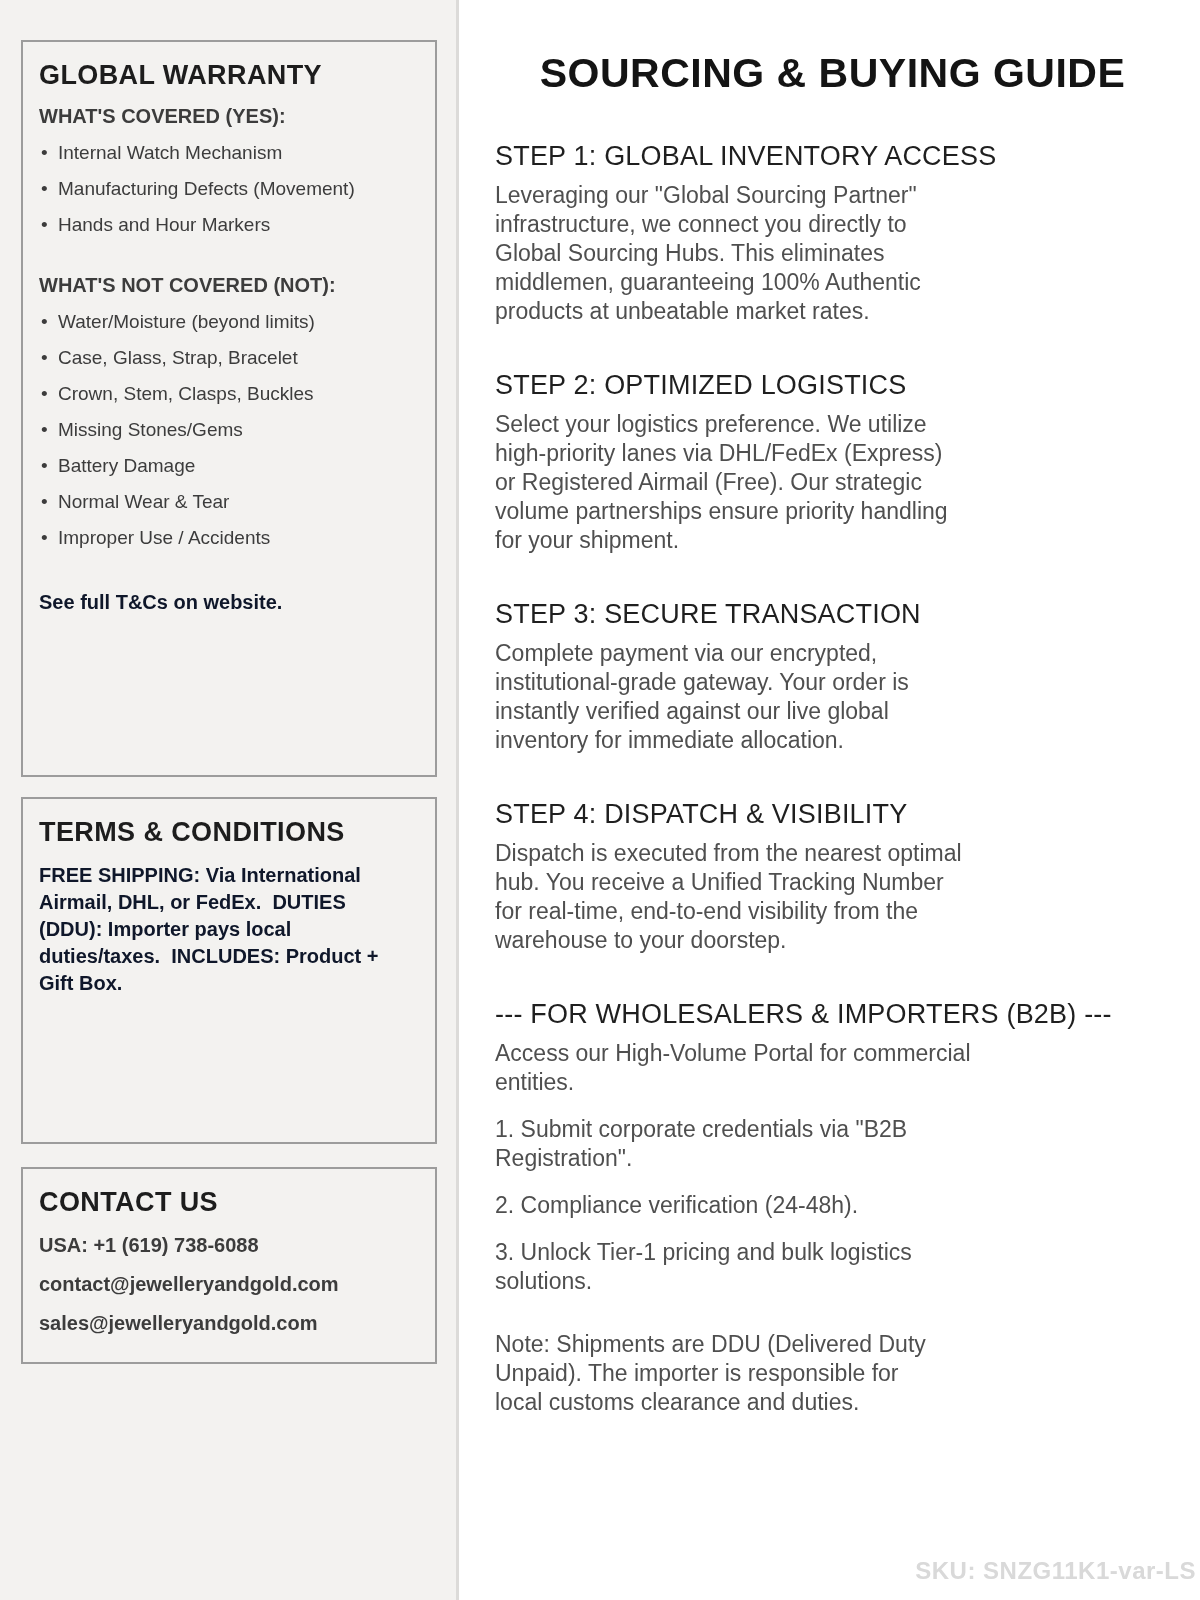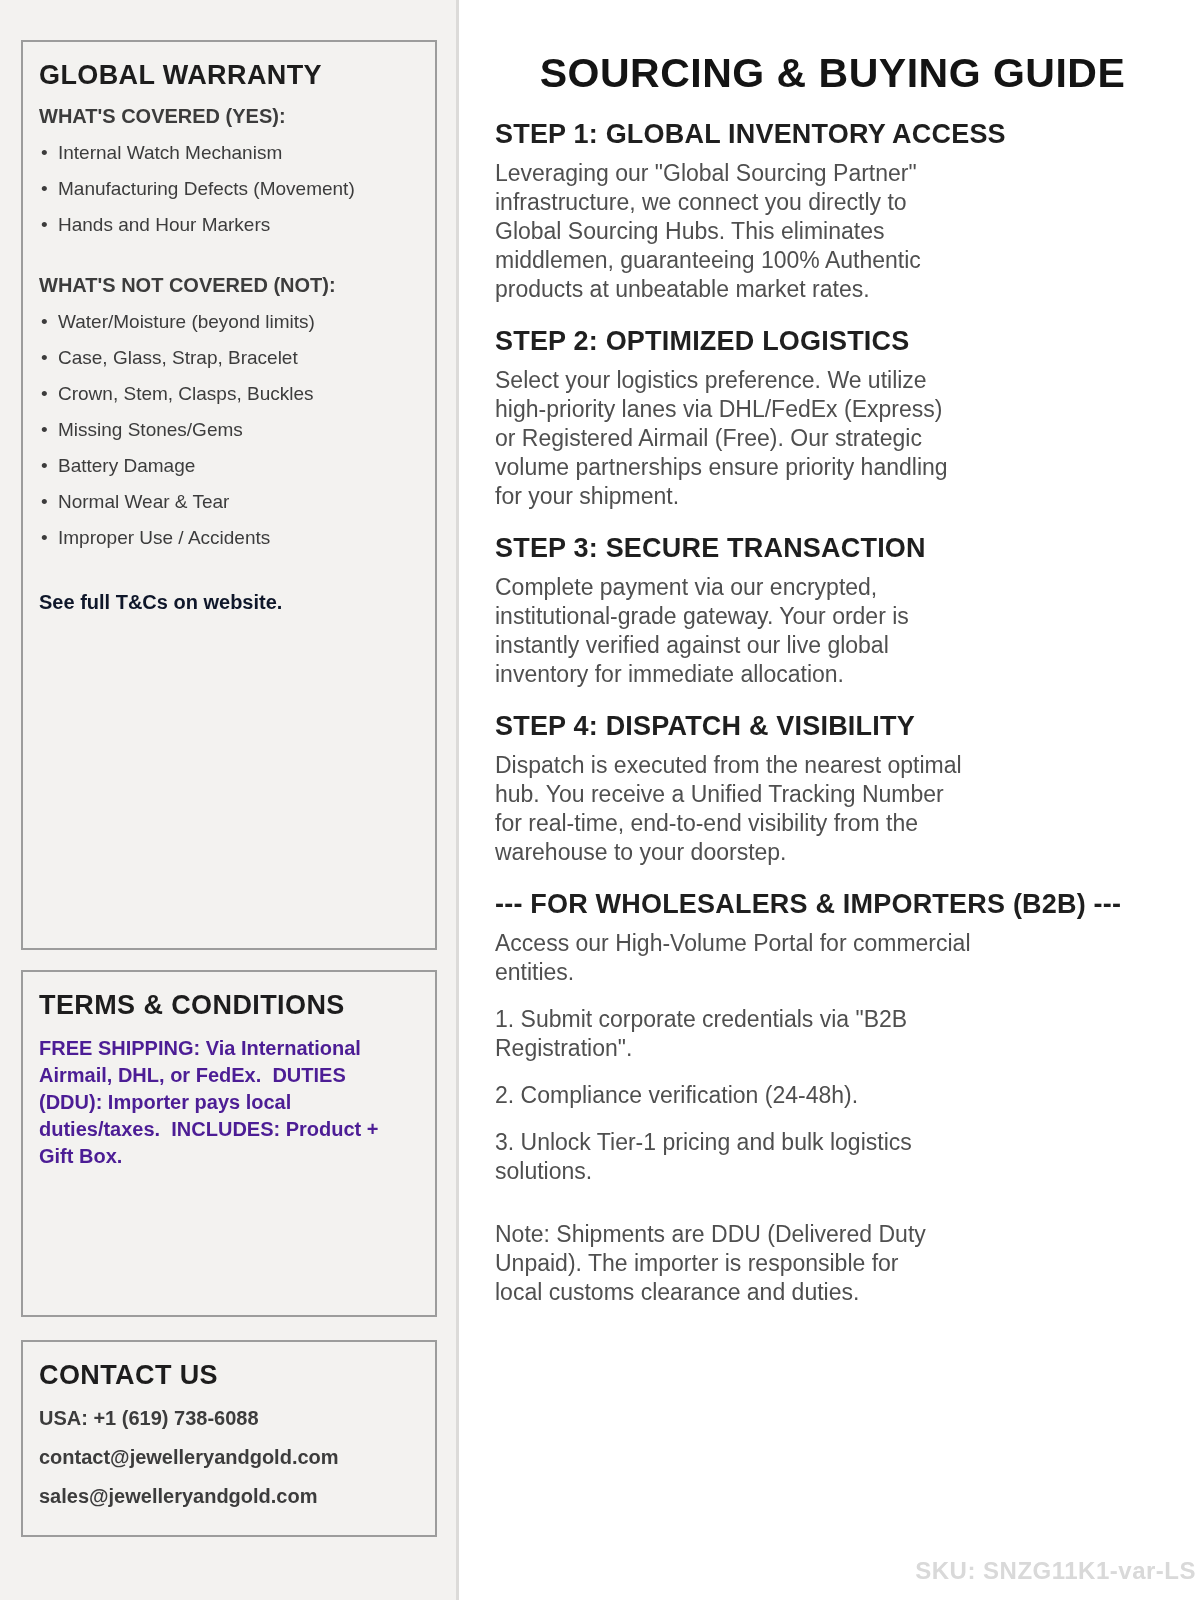--- a/index.html
+++ b/index.html
@@ -13,21 +13,21 @@
   
   .sidebar {
     position: absolute; left: 0; top: 0; width: 459px; height: 1600px;
     background: #f3f2f0; border-right: 3px solid #dcdbd9;
   }
   .side-box {
     width: 416px; margin-left: 21px;
     border: 2px solid #9c9c9c; padding: 16px 18px 16px 16px;
     background: #f3f2f0;
   }
-  .box-warranty { margin-top: 40px; height: 910px; }
+  .box-warranty { margin-top: 40px; height: 737px; }
   .box-terms    { margin-top: 20px; height: 347px; }
   .box-contact  { margin-top: 23px; height: 197px; }
 
   .side-box h2 {
     margin: 2px 0 0; font-size: 27px; font-weight: 800;
     color: #1d1d1d; letter-spacing: 0.4px;
   }
   .sub-title {
     margin: 14px 0 0; font-size: 20px; font-weight: 700; color: #3c3c3c;
   }
@@ -37,39 +37,39 @@
     font-size: 19px; font-weight: 400; color: #3c3c3c;
   }
   .bullet-list li::before {
     content: "\2022"; position: absolute; left: 2px; top: 0; color: #3c3c3c;
   }
   .gap-group { margin-top: 38px; }
   .footnote {
     margin: 42px 0 0; font-size: 20px; font-weight: 700; color: #0f172a;
   }
   .terms-body {
-    margin: 14px 0 0; font-size: 20px; font-weight: 700; color: #4c1d95;
+    margin: 14px 0 0; font-size: 20px; font-weight: 700; color: #0f172a;
     line-height: 27px; white-space: pre-wrap;
   }
   .contact-line {
     margin: 16px 0 0; font-size: 20px; font-weight: 700; color: #3c3c3c;
   }
   .contact-line:first-of-type { }
 
   
   .main {
     position: absolute; left: 459px; top: 0; width: 741px; height: 1600px;
     padding: 50px 30px 0 36px; background: #ffffff;
   }
   .main-title {
     margin: 0; text-align: center;
     font-size: 41px; font-weight: 800; color: #141414; letter-spacing: 0.5px;
   }
   .step-heading {
-    margin: 22px 0 0; font-size: 27px; font-weight: 700;
+    margin: 44px 0 0; font-size: 27px; font-weight: 400;
     color: #1f1f1f; letter-spacing: 0.2px;
   }
   .step-body {
     margin: 9px 0 0; font-size: 23px; line-height: 29px;
     font-weight: 500; color: #4f4f4f; white-space: pre-wrap;
   }
   .b2b-item { margin: 18px 0 0; }
   .b2b-note { margin: 34px 0 12px; }
 
   .sku {

